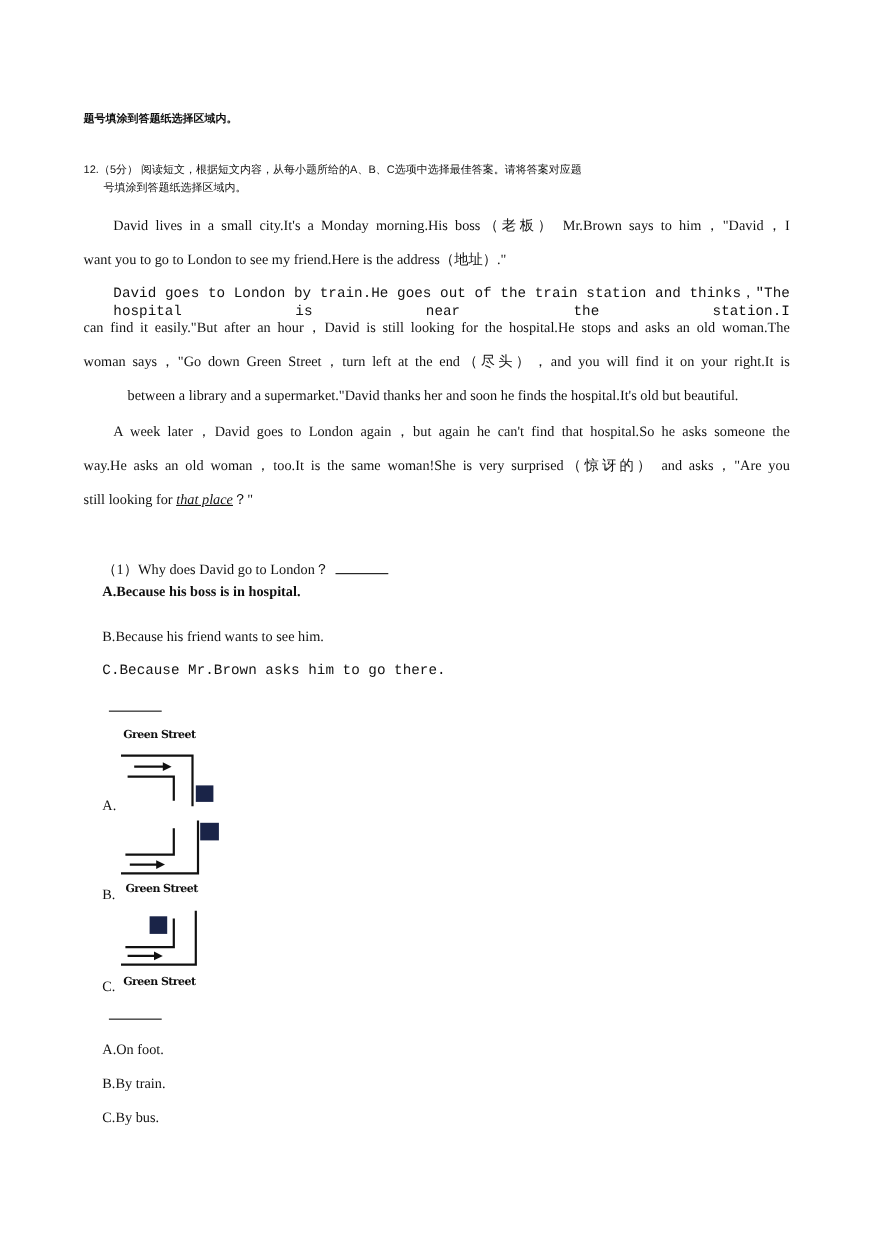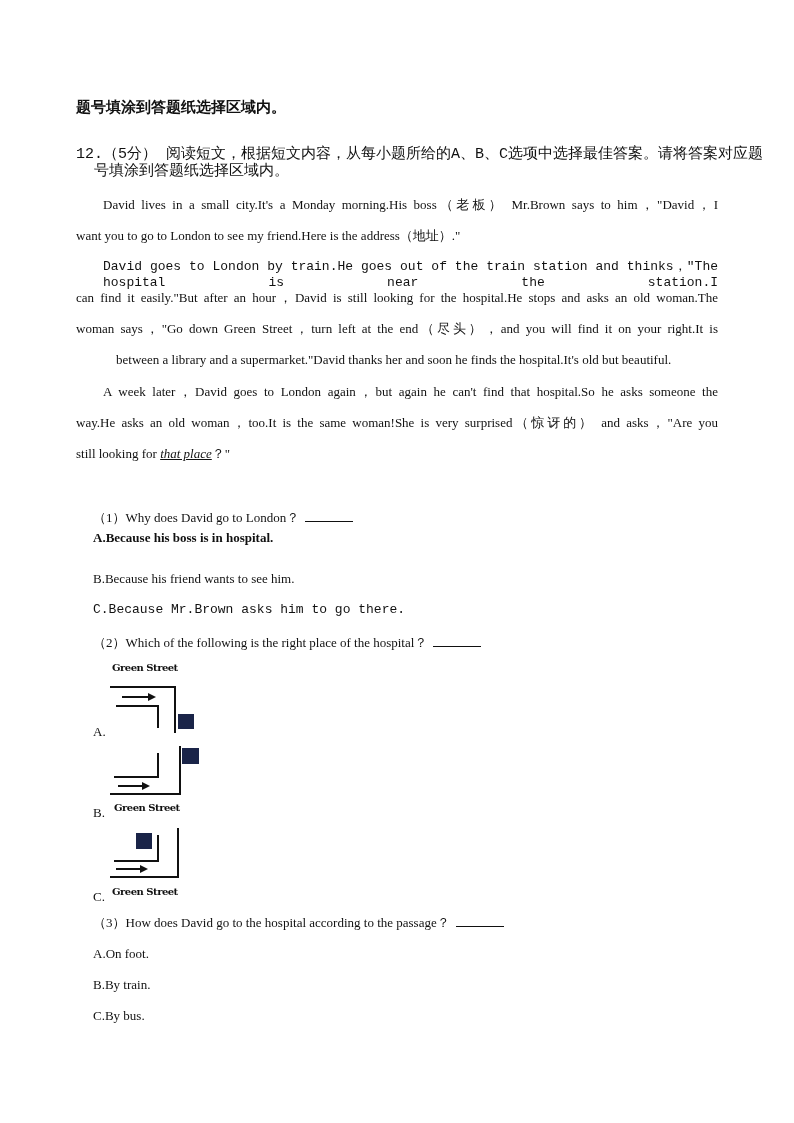--- a/index.html
+++ b/index.html
@@ -1,19 +1,19 @@
 <!DOCTYPE html>
 <html><head>
 <meta charset="utf-8">
 <style>
   html, body { margin: 0; padding: 0; background: #ffffff; }
   body { width: 794px; height: 1123px; position: relative; overflow: hidden;
          font-family: "Liberation Serif", "DejaVu Serif", serif; color: #111; }
   .line { position: absolute; left: 76px; font-size: 13px; white-space: nowrap; line-height: 16px; }
-  .cn { font-family: Liberation Mono, monospace; font-size: 15px; }
+  .cn { font-family: Liberation Sans, sans-serif; font-size: 10px; }
   .bold { font-weight: bold; }
   .justify { width: 642px; text-align: justify; text-align-last: justify; white-space: normal; }
   .u { text-decoration: underline; font-style: italic; }
   .blank { display: inline-block; width: 48px; border-bottom: 1px solid #111; height: 12px; vertical-align: baseline; margin-left: 6px; }
   .opt-letter { position: absolute; left: 93px; font-size: 13px; }
   .diagram { position: absolute; }
   .diagram svg { display: block; }
 </style>
 </head>
 <body>
@@ -41,21 +41,21 @@
 </div>
 
 <div class="line" style="top:509px; left:93px;">
   <span>（1）Why does David go to London？</span><span class="blank"></span>
 </div>
 <div class="line" style="top:530px; left:93px;font-weight:bold;">A.Because his boss is in hospital.</div>
 <div class="line" style="top:571px; left:93px;">B.Because his friend wants to see him.</div>
 <div class="line" style="top:602px; left:93px;font-family:Liberation Mono, monospace;">C.Because Mr.Brown asks him to go there.</div>
 
 <div class="line" style="top:634px; left:93px;">
-  <span>（2）Which of the following is the right place of the hospital？</span><span class="blank"></span>
+  <span class="blank"></span>
 </div>
 
 <div class="opt-letter" style="top:724px;">A.</div>
 <div class="diagram" style="left:108px; top:659px;">
   <svg width="92" height="78" viewBox="0 0 92 78">
     <text x="4" y="12" font-family="DejaVu Serif, serif" font-weight="bold" font-size="10" letter-spacing="-0.5" fill="#111">Green Street</text>
     <polyline points="2,28 67,28 67,74" fill="none" stroke="#111" stroke-width="2"></polyline>
     <polyline points="8,47 50,47 50,69" fill="none" stroke="#111" stroke-width="2"></polyline>
     <line x1="14" y1="38" x2="42" y2="38" stroke="#111" stroke-width="2"></line>
     <polygon points="40,34 48,38 40,42" fill="#111"></polygon>
@@ -81,17 +81,17 @@
     <polyline points="2,54 70,54 70,5" fill="none" stroke="#111" stroke-width="2"></polyline>
     <polyline points="6,38 50,38 50,12" fill="none" stroke="#111" stroke-width="2"></polyline>
     <line x1="8" y1="46" x2="34" y2="46" stroke="#111" stroke-width="2"></line>
     <polygon points="32,42 40,46 32,50" fill="#111"></polygon>
     <rect x="28" y="10" width="16" height="16" fill="#1a2448"></rect>
     <text x="4" y="72" font-family="DejaVu Serif, serif" font-weight="bold" font-size="10" letter-spacing="-0.5" fill="#111">Green Street</text>
   </svg>
 </div>
 
 <div class="line" style="top:914px; left:93px;">
-  <span>（3）How does David go to the hospital according to the passage？</span><span class="blank"></span>
+  <span class="blank"></span>
 </div>
 <div class="line" style="top:946px; left:93px;">A.On foot.</div>
 <div class="line" style="top:977px; left:93px;">B.By train.</div>
 <div class="line" style="top:1008px; left:93px;">C.By bus.</div>
 
 </body></html>

